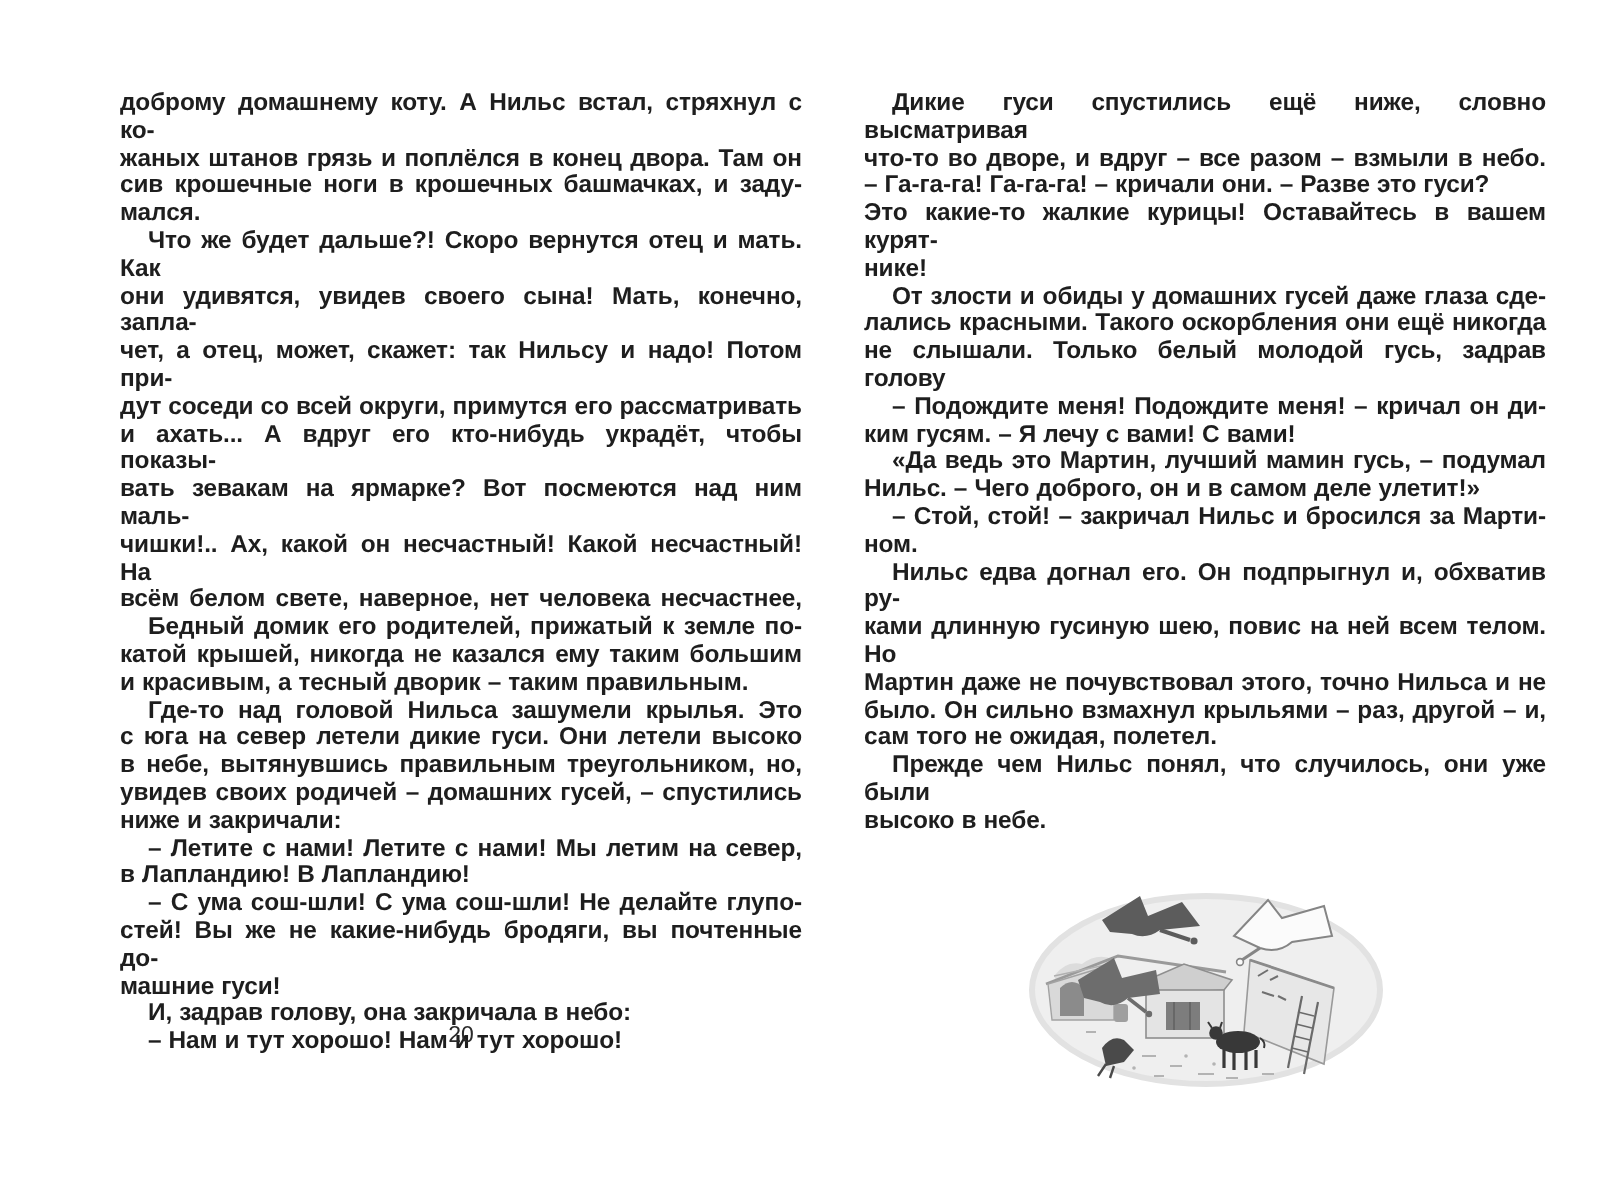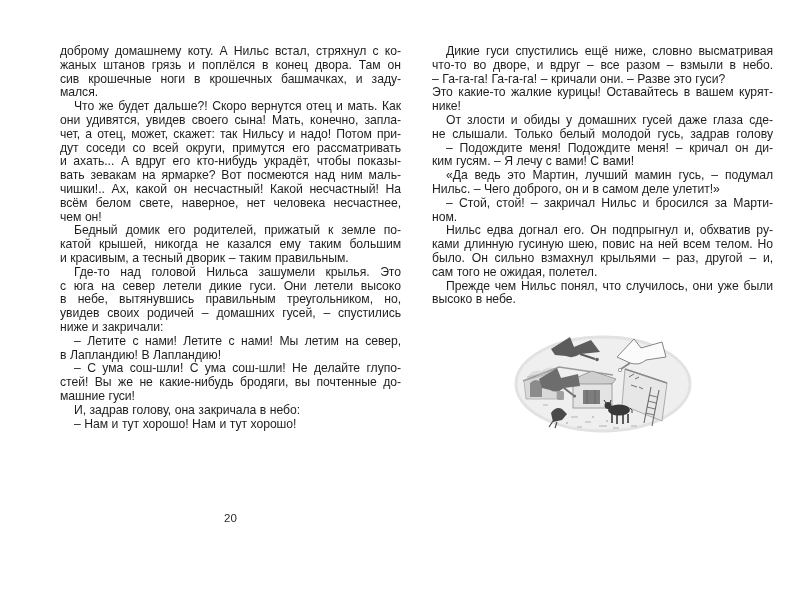--- a/index.html
+++ b/index.html
@@ -17,21 +17,21 @@
     height: 600px;
     background: #ffffff;
   }
   .col {
     position: absolute;
     top: 45px;
     width: 341px;
   }
   .col-left  { left: 60px;  }
   .col-right { left: 432px; }
-  .paragraph { margin: 0; padding: 0; }
+  .paragraph { margin: 0; padding: 0; font-weight: bold; }
   .line {
     font-size: 12.2px;
     line-height: 13.8px;
     color: #1e1e1e;
     text-align: justify;
     text-align-last: justify;
     letter-spacing: -0.05px;
     word-spacing: 0.2px;
   }
   .line.last   { text-align-last: left; }
@@ -65,21 +65,20 @@
         </div>
         <div class="paragraph">
           <div class="line indent">Что же будет дальше?! Скоро вернутся отец и мать. Как</div>
           <div class="line">они удивятся, увидев своего сына! Мать, конечно, запла-</div>
           <div class="line">чет, а отец, может, скажет: так Нильсу и надо! Потом при-</div>
           <div class="line">дут соседи со всей округи, примутся его рассматривать</div>
           <div class="line">и ахать... А вдруг его кто-нибудь украдёт, чтобы показы-</div>
           <div class="line">вать зевакам на ярмарке? Вот посмеются над ним маль-</div>
           <div class="line">чишки!.. Ах, какой он несчастный! Какой несчастный! На</div>
           <div class="line">всём белом свете, наверное, нет человека несчастнее,</div>
-          <div class="line last">чем он!</div>
         </div>
         <div class="paragraph">
           <div class="line indent">Бедный домик его родителей, прижатый к земле по-</div>
           <div class="line">катой крышей, никогда не казался ему таким большим</div>
           <div class="line last">и красивым, а тесный дворик – таким правильным.</div>
         </div>
         <div class="paragraph">
           <div class="line indent">Где-то над головой Нильса зашумели крылья. Это</div>
           <div class="line">с юга на север летели дикие гуси. Они летели высоко</div>
           <div class="line">в небе, вытянувшись правильным треугольником, но,</div>
@@ -111,37 +110,39 @@
           <div class="line indent">Дикие гуси спустились ещё ниже, словно высматривая</div>
           <div class="line">что-то во дворе, и вдруг – все разом – взмыли в небо.</div>
           <div class="line last">– Га-га-га! Га-га-га! – кричали они. – Разве это гуси?</div>
         </div>
         <div class="paragraph">
           <div class="line">Это какие-то жалкие курицы! Оставайтесь в вашем курят-</div>
           <div class="line last">нике!</div>
         </div>
         <div class="paragraph">
           <div class="line indent">От злости и обиды у домашних гусей даже глаза сде-</div>
+          <div class="line">лались красными. Такого оскорбления они ещё никогда</div>
           <div class="line">не слышали. Только белый молодой гусь, задрав голову</div>
         </div>
         <div class="paragraph">
           <div class="line indent">– Подождите меня! Подождите меня! – кричал он ди-</div>
           <div class="line last">ким гусям. – Я лечу с вами! С вами!</div>
         </div>
         <div class="paragraph">
           <div class="line indent">«Да ведь это Мартин, лучший мамин гусь, – подумал</div>
           <div class="line last">Нильс. – Чего доброго, он и в самом деле улетит!»</div>
         </div>
         <div class="paragraph">
           <div class="line indent">– Стой, стой! – закричал Нильс и бросился за Марти-</div>
           <div class="line last">ном.</div>
         </div>
         <div class="paragraph">
           <div class="line indent">Нильс едва догнал его. Он подпрыгнул и, обхватив ру-</div>
           <div class="line">ками длинную гусиную шею, повис на ней всем телом. Но</div>
+          <div class="line">Мартин даже не почувствовал этого, точно Нильса и не</div>
           <div class="line">было. Он сильно взмахнул крыльями – раз, другой – и,</div>
           <div class="line last">сам того не ожидая, полетел.</div>
         </div>
         <div class="paragraph">
           <div class="line indent">Прежде чем Нильс понял, что случилось, они уже были</div>
           <div class="line last">высоко в небе.</div>
         </div>
       </div>
 
     <div class="illus">

